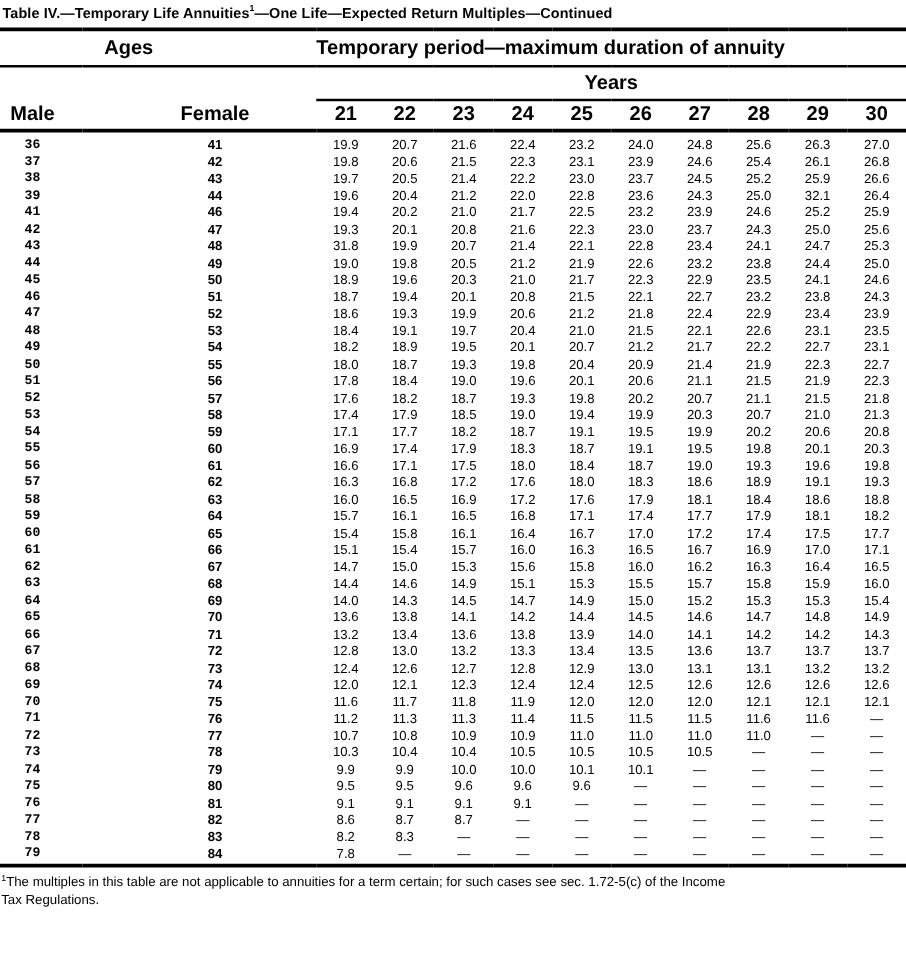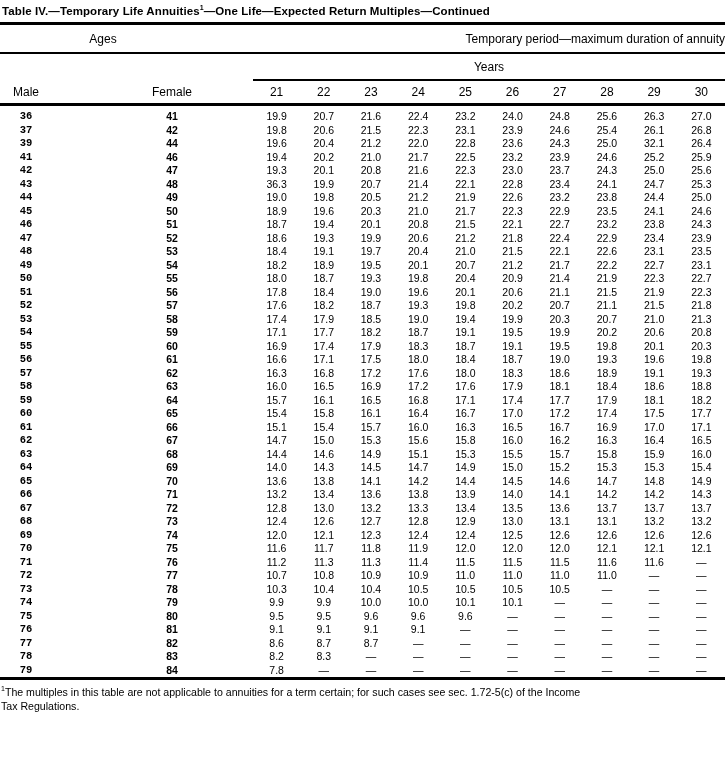--- a/index.html
+++ b/index.html
@@ -35,28 +35,28 @@
     border-collapse: collapse;
     table-layout: fixed;
     border-top: 3px solid #000;
     border-bottom: 3px solid #000;
   }
   col.c-male   { width: 66px; }
   col.c-female { width: 187px; }
   col.c-year   { width: 47.2px; }
 
   thead th {
-    font-weight: normal;
+    font-weight: bold;
     padding: 0;
     vertical-align: middle;
-    font-size: 12px;
+    font-size: 16px;
   }
   tr.hrow-1 th { height: 27px; border-bottom: 2px solid #000; }
   th.ages-th   { text-align: center; padding-right: 47px; }
-  th.period-th { text-align: right; }
+  th.period-th { text-align: left; }
 
   tr.hrow-2 th { height: 25px; text-align: center; }
   th.years-spacer { border-bottom: none; }
   th.years-th  { text-align: center; border-bottom: 2px solid #000; }
 
   tr.hrow-3 th { height: 22px; border-bottom: 3px solid #000; text-align: center; }
   th.male-th   { padding-right: 14px; margin-top: 8px; }
   th.female-th { padding-left: 25px; }
 
   tbody td {
@@ -149,20 +149,34 @@
           <td class="val">21.5</td>
           <td class="val">22.3</td>
           <td class="val">23.1</td>
           <td class="val">23.9</td>
           <td class="val">24.6</td>
           <td class="val">25.4</td>
           <td class="val">26.1</td>
           <td class="val">26.8</td>
         </tr>
         <tr>
+          <td class="age age-male">38</td>
+          <td class="age age-female">43</td>
+          <td class="val">19.7</td>
+          <td class="val">20.5</td>
+          <td class="val">21.4</td>
+          <td class="val">22.2</td>
+          <td class="val">23.0</td>
+          <td class="val">23.7</td>
+          <td class="val">24.5</td>
+          <td class="val">25.2</td>
+          <td class="val">25.9</td>
+          <td class="val">26.6</td>
+        </tr>
+        <tr>
           <td class="age age-male">39</td>
           <td class="age age-female">44</td>
           <td class="val">19.6</td>
           <td class="val">20.4</td>
           <td class="val">21.2</td>
           <td class="val">22.0</td>
           <td class="val">22.8</td>
           <td class="val">23.6</td>
           <td class="val">24.3</td>
           <td class="val">25.0</td>
@@ -193,21 +207,21 @@
           <td class="val">22.3</td>
           <td class="val">23.0</td>
           <td class="val">23.7</td>
           <td class="val">24.3</td>
           <td class="val">25.0</td>
           <td class="val">25.6</td>
         </tr>
         <tr>
           <td class="age age-male">43</td>
           <td class="age age-female">48</td>
-          <td class="val">36.3</td>
+          <td class="val">31.8</td>
           <td class="val">19.9</td>
           <td class="val">20.7</td>
           <td class="val">21.4</td>
           <td class="val">22.1</td>
           <td class="val">22.8</td>
           <td class="val">23.4</td>
           <td class="val">24.1</td>
           <td class="val">24.7</td>
           <td class="val">25.3</td>
         </tr>

